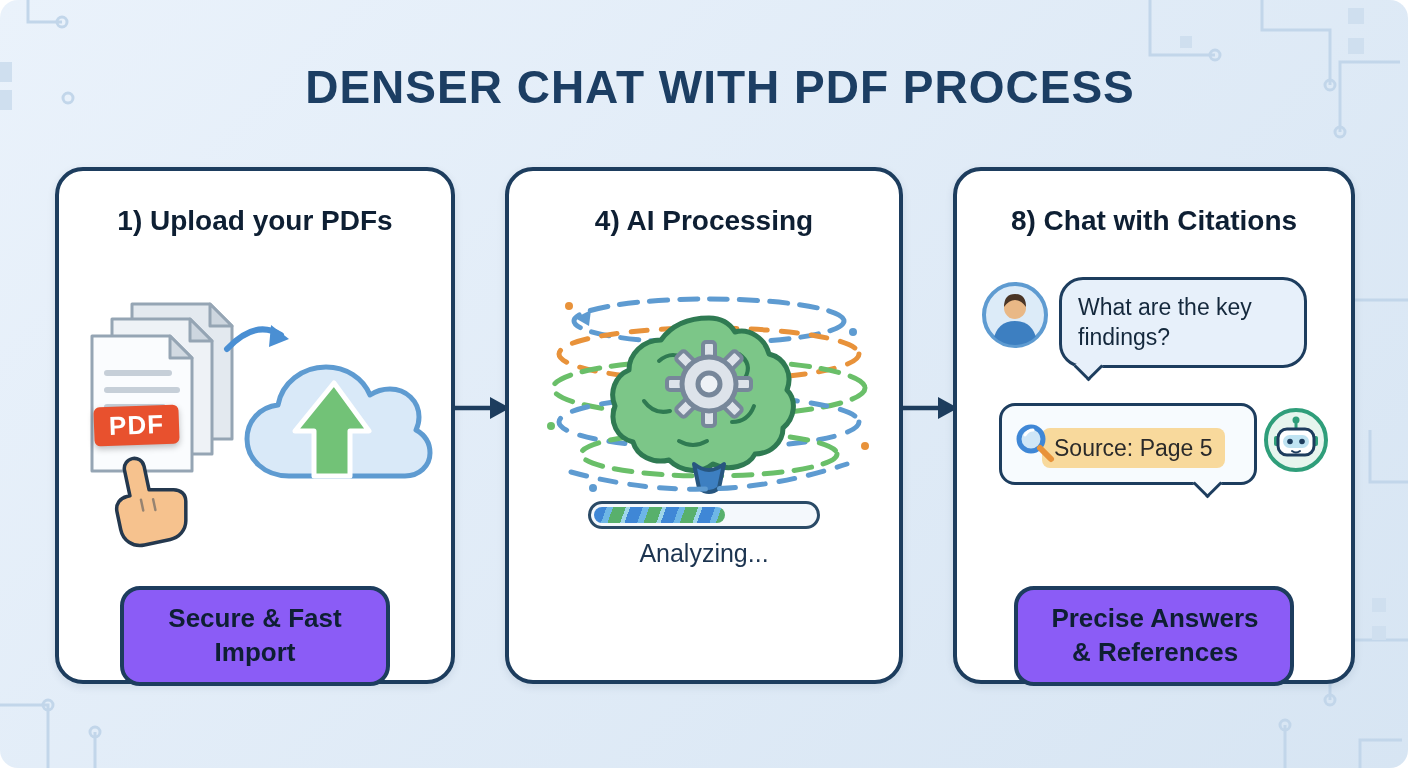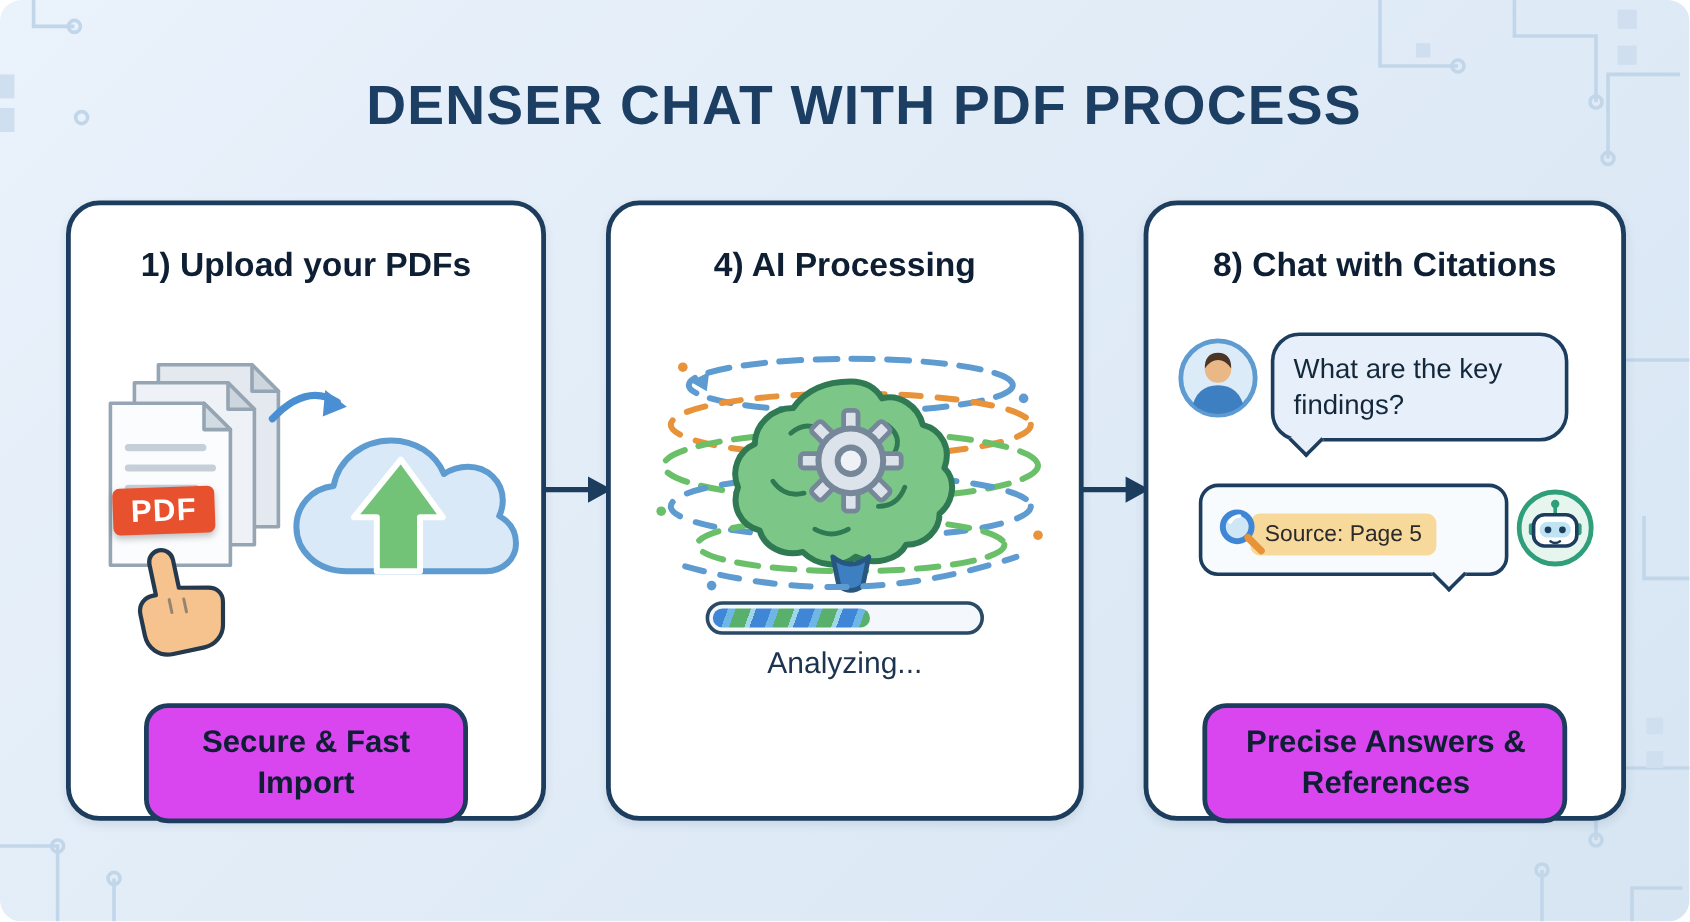--- a/index.html
+++ b/index.html
@@ -30,27 +30,27 @@
   #card2 { left:505px; width:398px; }
   #card3 { left:953px; width:402px; }
 
   .card-heading {
     position:absolute; top:34px; left:0; width:100%; text-align:center;
     font-size:28px; font-weight:700; color:var(--heading,#0e1f33);
   }
 
   .card-footer {
     position:absolute; left:50%; bottom:-6px; transform:translateX(-50%); z-index:2;
-    background:#d946ef; border:4px solid var(--card-border,#1d3d5e); border-radius:20px;
+    background:#8b5cf6; border:4px solid var(--card-border,#1d3d5e); border-radius:20px;
     padding:12px 22px; text-align:center; font-size:26px; font-weight:700; line-height:1.3;
     color:var(--heading,#0e1f33); white-space:normal;margin-top:28px;
   }
   #card1 .card-footer { width:270px; }
   #card2 .card-footer { width:300px; }
-  #card3 .card-footer { width:304px;padding-left:24px; }
+  #card3 .card-footer { width:280px;padding-left:24px; }
 
   .art { position:absolute; left:0; top:120px; width:400px; height:300px; }
   #card2 .art { top:95px; height:310px; }
 
   .pdf-badge {
     position:absolute; left:35px; top:235px; z-index:2;
     background:var(--pdf-badge,#e8512e); color:#fff; font-weight:800; font-size:26px;
     padding:4px 15px; border-radius:6px; transform:rotate(-2deg);
     box-shadow:0 3px 6px rgba(0,0,0,.25); letter-spacing:1px;
   }
@@ -96,21 +96,21 @@
     content:""; position:absolute; right:36px; bottom:-12px; width:18px; height:18px;
     background:var(--bot-bubble-bg,#f7fbfe);
     border-right:3px solid var(--card-border,#1d3d5e);
     border-bottom:3px solid var(--card-border,#1d3d5e);
     transform:rotate(45deg);
   }
 
   .citation {
     position:relative; display:inline-block; margin:10px 0 0 24px;
     background:var(--citation-bg,#f8d99c); border-radius:8px;
-    padding:5px 12px; font-size:19px; color:#2a2a2a;
+    padding:5px 12px; font-size:23px; color:#2a2a2a;
   }
   .magnifier { position:absolute; left:-28px; top:-6px; width:44px; height:44px; }
 
   .flow-arrow { position:absolute; top:393px; width:60px; height:30px; z-index:1; }
   #fa1 { left:450px; }
   #fa2 { left:898px; }
 </style>
 </head>
 <body>
 

